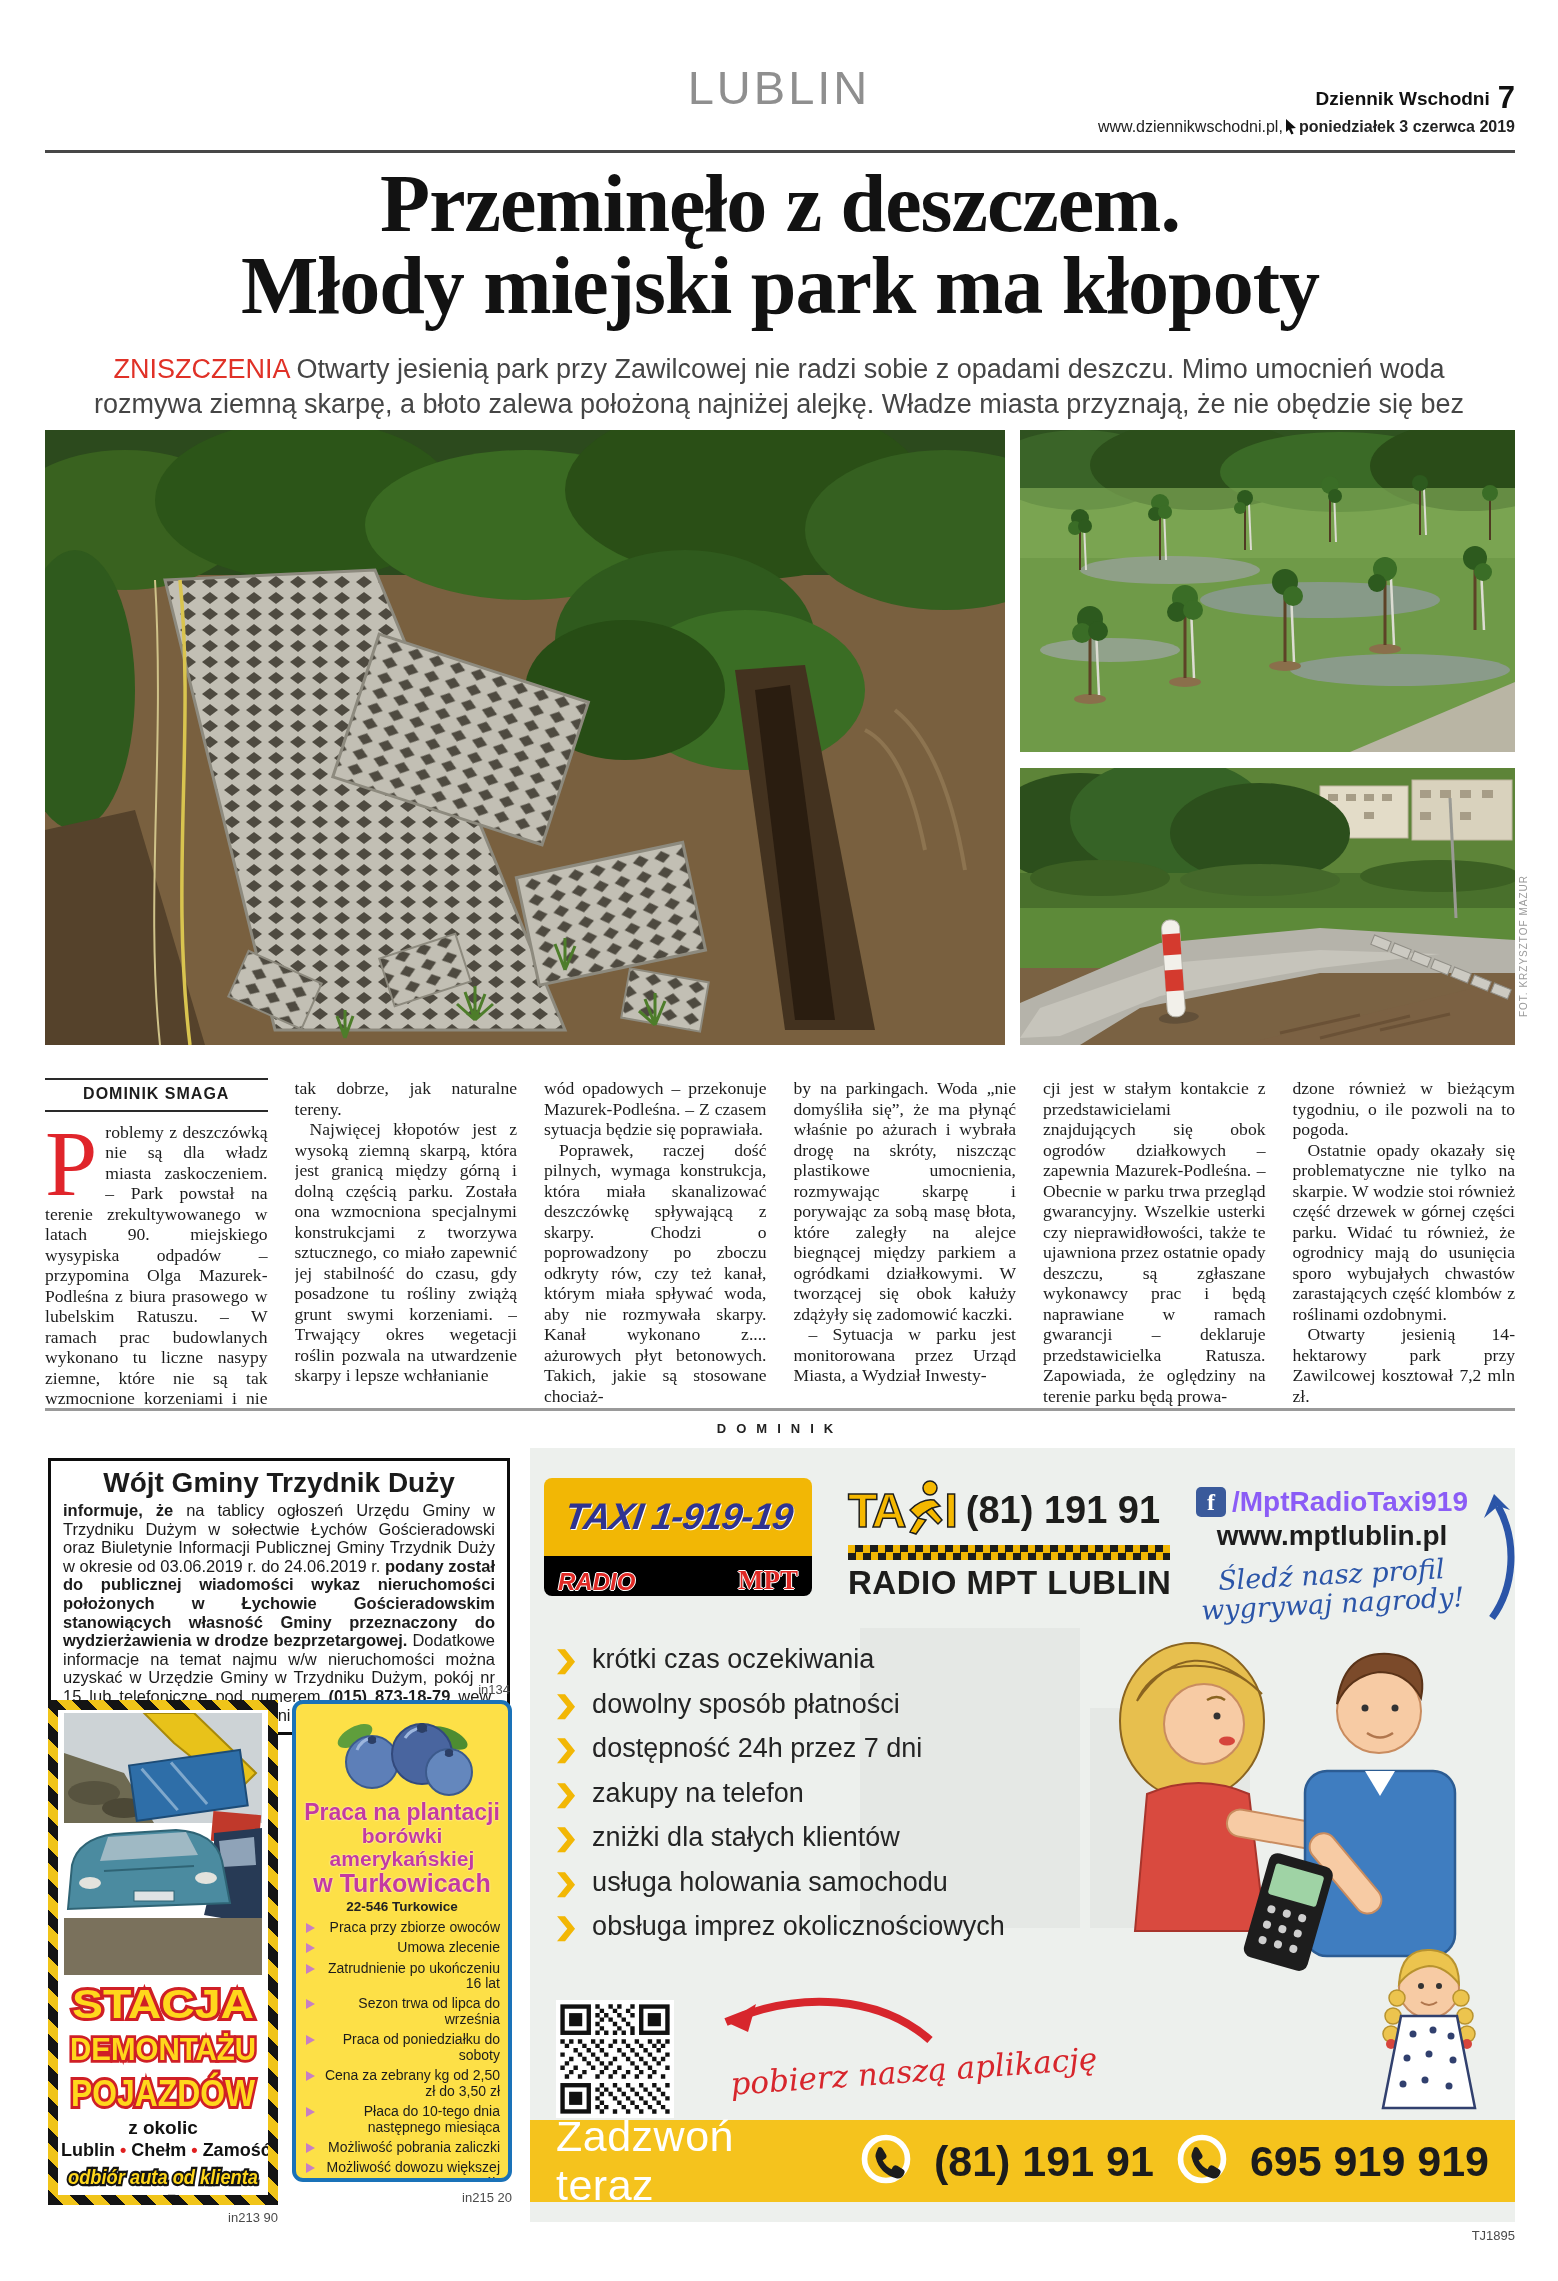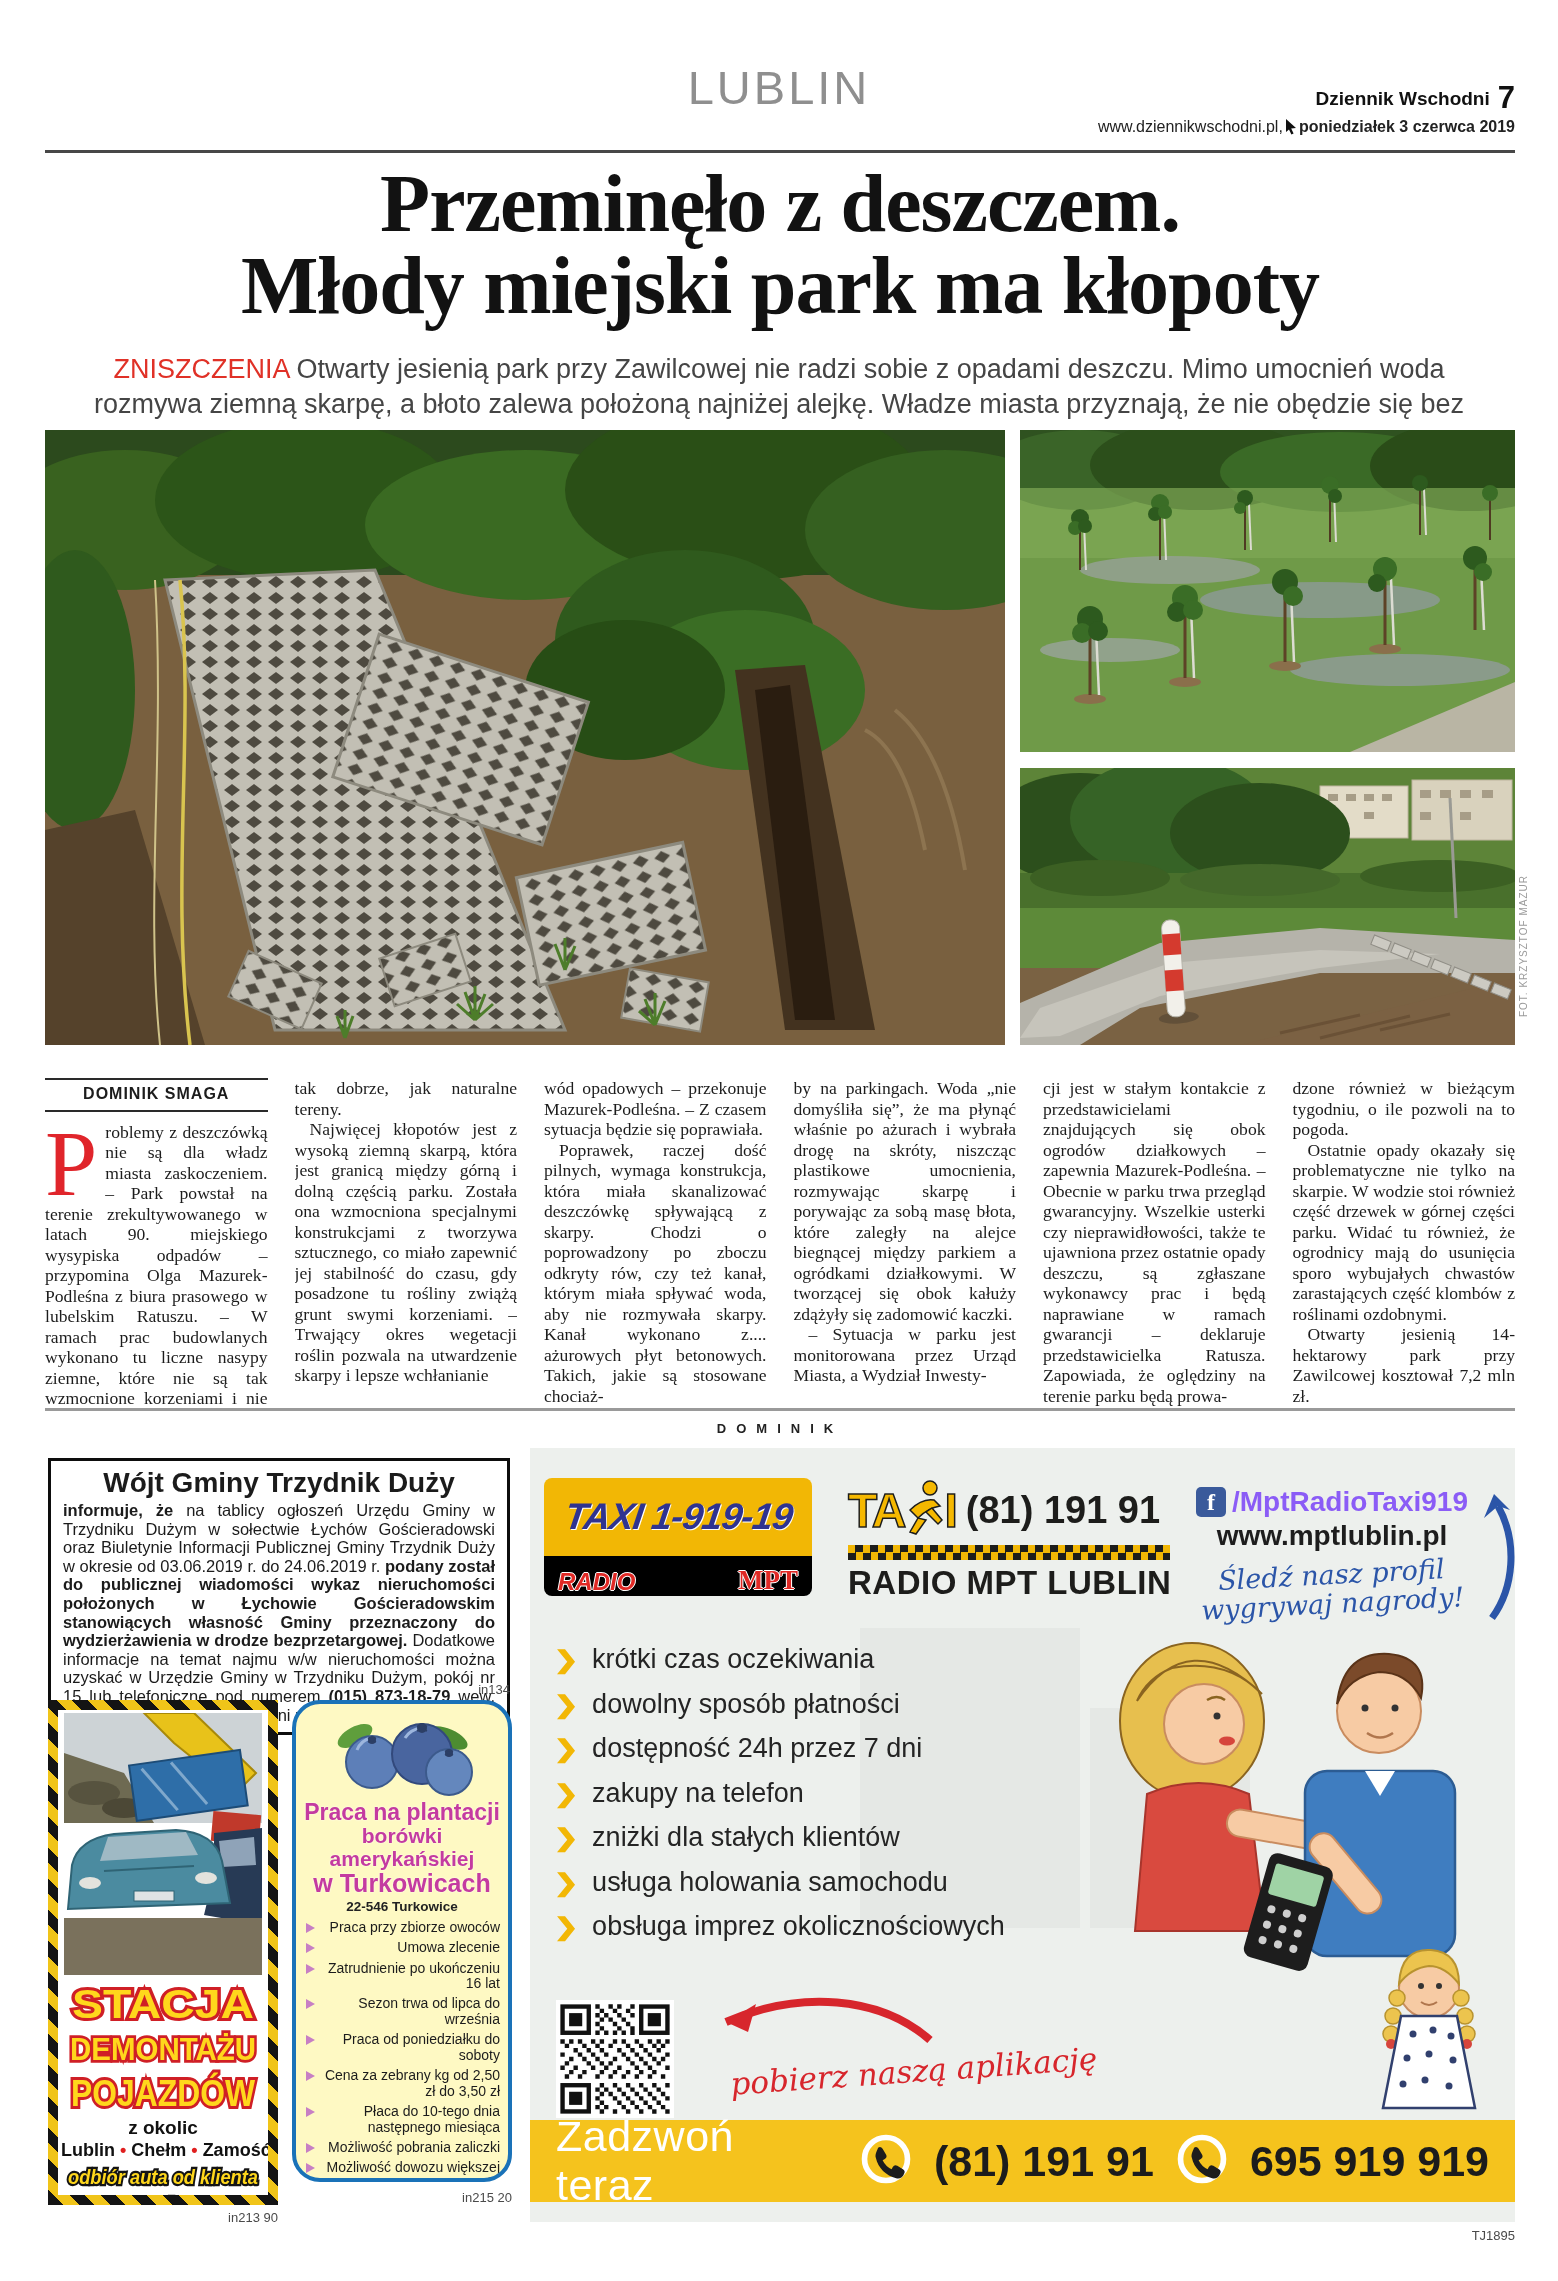--- a/index.html
+++ b/index.html
@@ -114,21 +114,21 @@
       background:repeating-linear-gradient(45deg, #141414 0 11px, #f0c419 11px 22px); padding:10px; }
   .stacja .inner { background:#fff; width:100%; height:100%; padding:3px; text-align:center; overflow:hidden; }
   .stacja svg.title-svg { display:block; margin:0 auto; }
   .stacja .zokolic { font-size:19px; font-weight:800; color:#111; margin-top:2px; }
   .stacja .cities { font-size:18px; font-weight:800; color:#111; margin-top:1px; }
   .city + .city::before { content:"•"; color:#e02020; margin:0 5px; }
   .stacja .t-stacja { margin-top:-52px; position:relative; }
 
   
   .borowka { position:absolute; top:1700px; left:292px; width:220px; height:482px;
-      border:4px solid #1a72b8; border-radius:28px; background:#fef9c3; padding:6px 8px; overflow:hidden;
+      border:4px solid #1a72b8; border-radius:11px; background:#fde047; padding:6px 8px; overflow:hidden;
       text-align:center; }
   .borowka .title { color:#c43ba0; font-weight:700; line-height:1.08;
       text-shadow:0 0 2px #ffffff; }
   .borowka .t1 { font-size:23px; } .borowka .t2 { font-size:21px; } .borowka .t3 { font-size:25px; }
   .borowka .addr { font-size:13.5px; font-weight:700; color:#222; margin:2px 0 6px; }
   .borowka ul { list-style:none; text-align:right; }
   .borowka li { position:relative; padding-left:19px; font-size:14px; line-height:1.12;
       color:#1c1c1c; margin-bottom:4.5px; }
   .borowka li::before { content:""; position:absolute; left:2px; top:3px; width:0; height:0;
       border-left:9px solid #c77fc4; border-top:5px solid transparent; border-bottom:5px solid transparent; }

